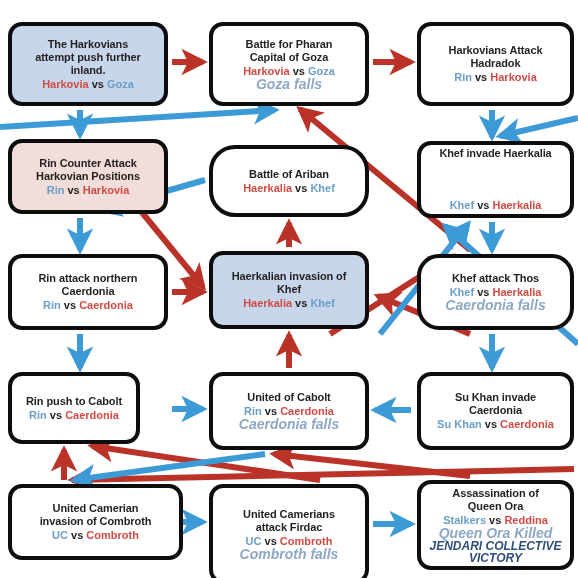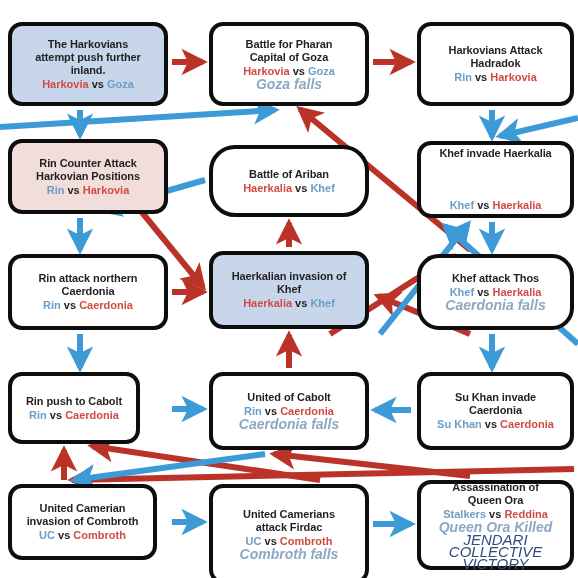--- a/index.html
+++ b/index.html
@@ -47,23 +47,23 @@
   .side-b{color:#d14b45;}
   .vs{color:#231f20;font-weight:bold;}
   .outcome{
     font-size:14px;
     font-style:italic;
     font-weight:bold;
     color:#8da8c4;
     line-height:13px;
   }
   .victory{
-    font-size:15px;
+    font-size:12px;
     font-style:italic;
-    font-weight:normal;
+    font-weight:bold;
     color:#2f4f7a;
     line-height:12px;
     white-space:pre-line;
   }
 </style>
 </head>
 <body>
 
 <div id="stage">
 
@@ -165,21 +165,21 @@
   <div class="node" style="left: 209px; top: 358px; width: 160px; height: 78px;">
       <div class="title">United of Cabolt</div>
       <div class="matchup"><span class="side-a">Rin</span><span class="vs"> vs </span><span class="side-b">Caerdonia</span></div>
       <div class="outcome">Caerdonia falls</div>
     </div>
   <div class="node" style="left: 417px; top: 358px; width: 157px; height: 78px;">
       <div class="title">Su Khan invade
 Caerdonia</div>
       <div class="matchup"><span class="side-a">Su Khan</span><span class="vs"> vs </span><span class="side-b">Caerdonia</span></div>
     </div>
-  <div class="node" style="left: 8px; top: 470px; width: 149px; height: 76px;">
+  <div class="node" style="left: 8px; top: 470px; width: 175px; height: 76px;">
       <div class="title">United Camerian
 invasion of Combroth</div>
       <div class="matchup"><span class="side-a">UC</span><span class="vs"> vs </span><span class="side-b">Combroth</span></div>
     </div>
   <div class="node" style="left: 209px; top: 470px; width: 160px; height: 100px;">
       <div class="title">United Camerians
 attack Firdac</div>
       <div class="matchup"><span class="side-a">UC</span><span class="vs"> vs </span><span class="side-b">Combroth</span></div>
       <div class="outcome">Combroth falls</div>
     </div>

